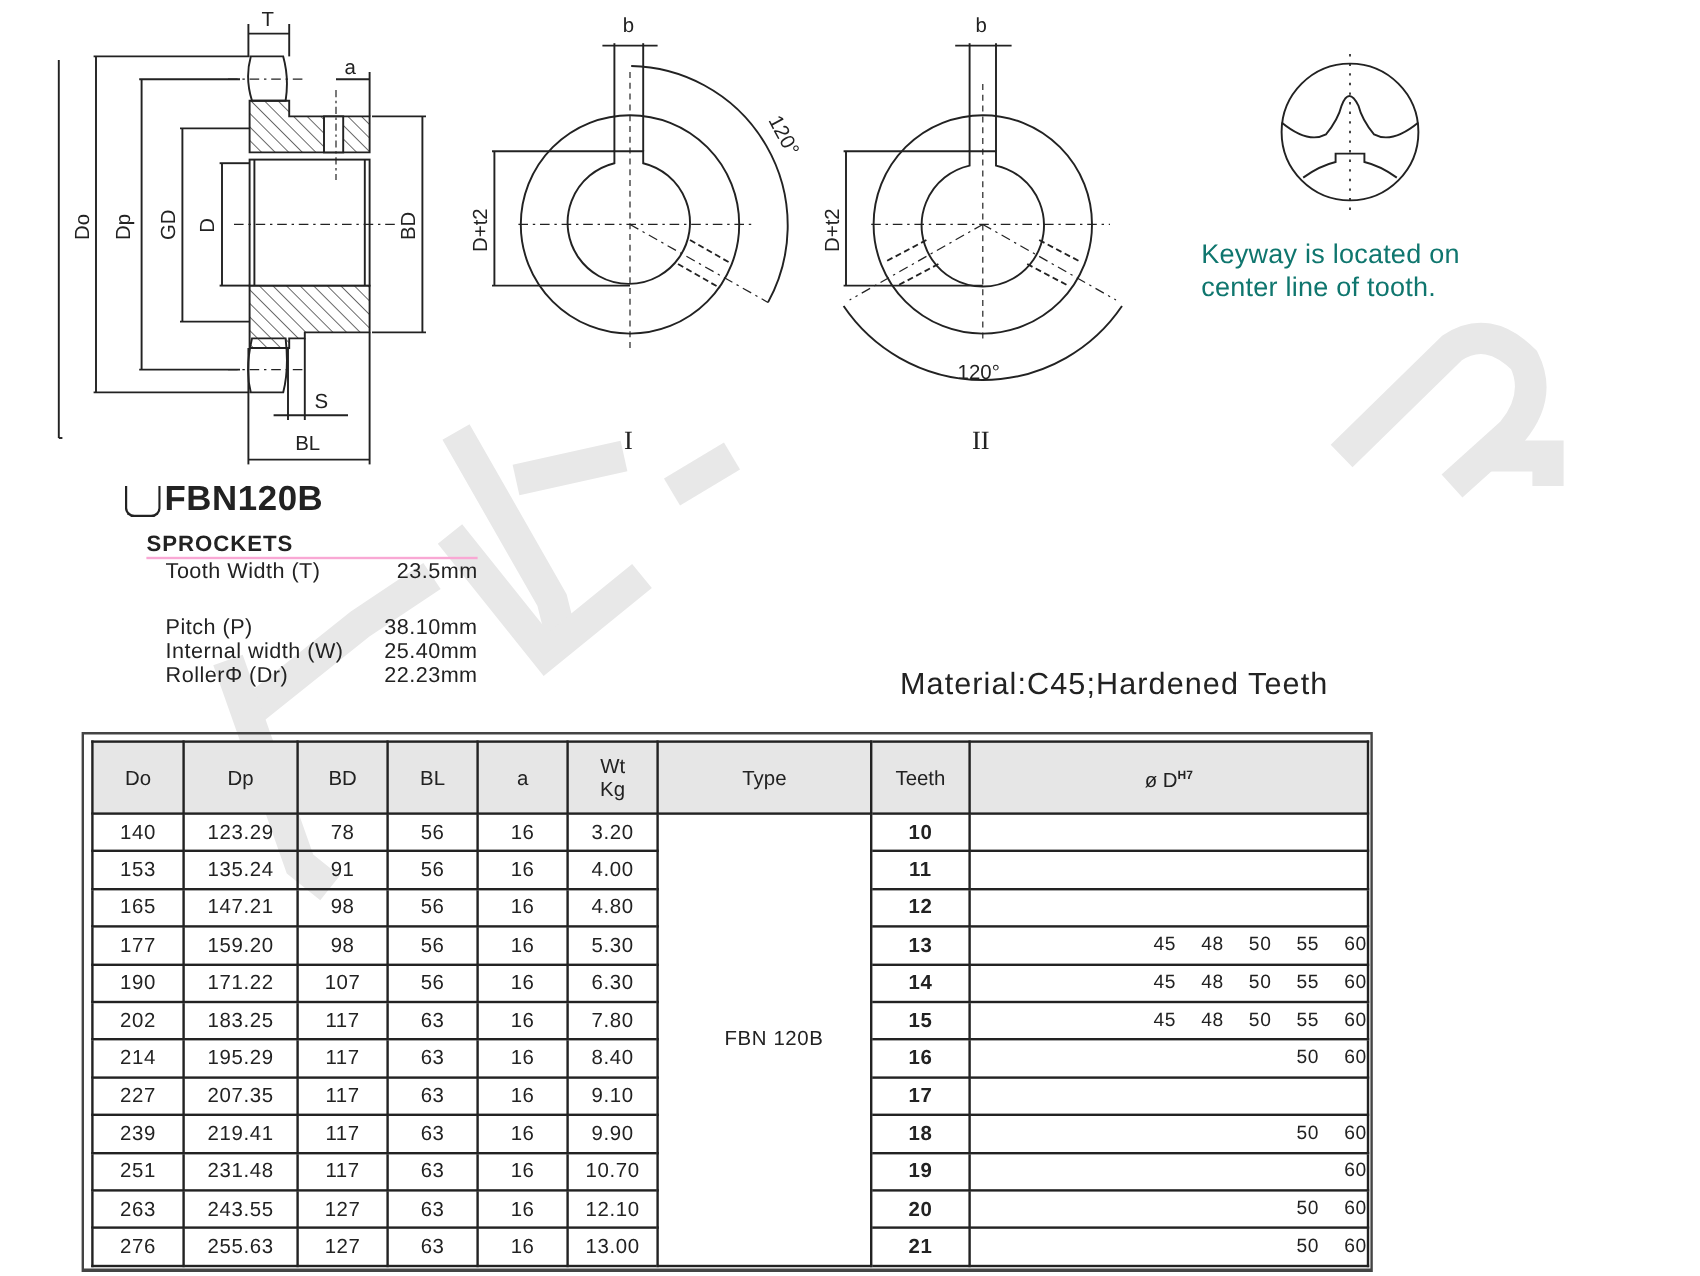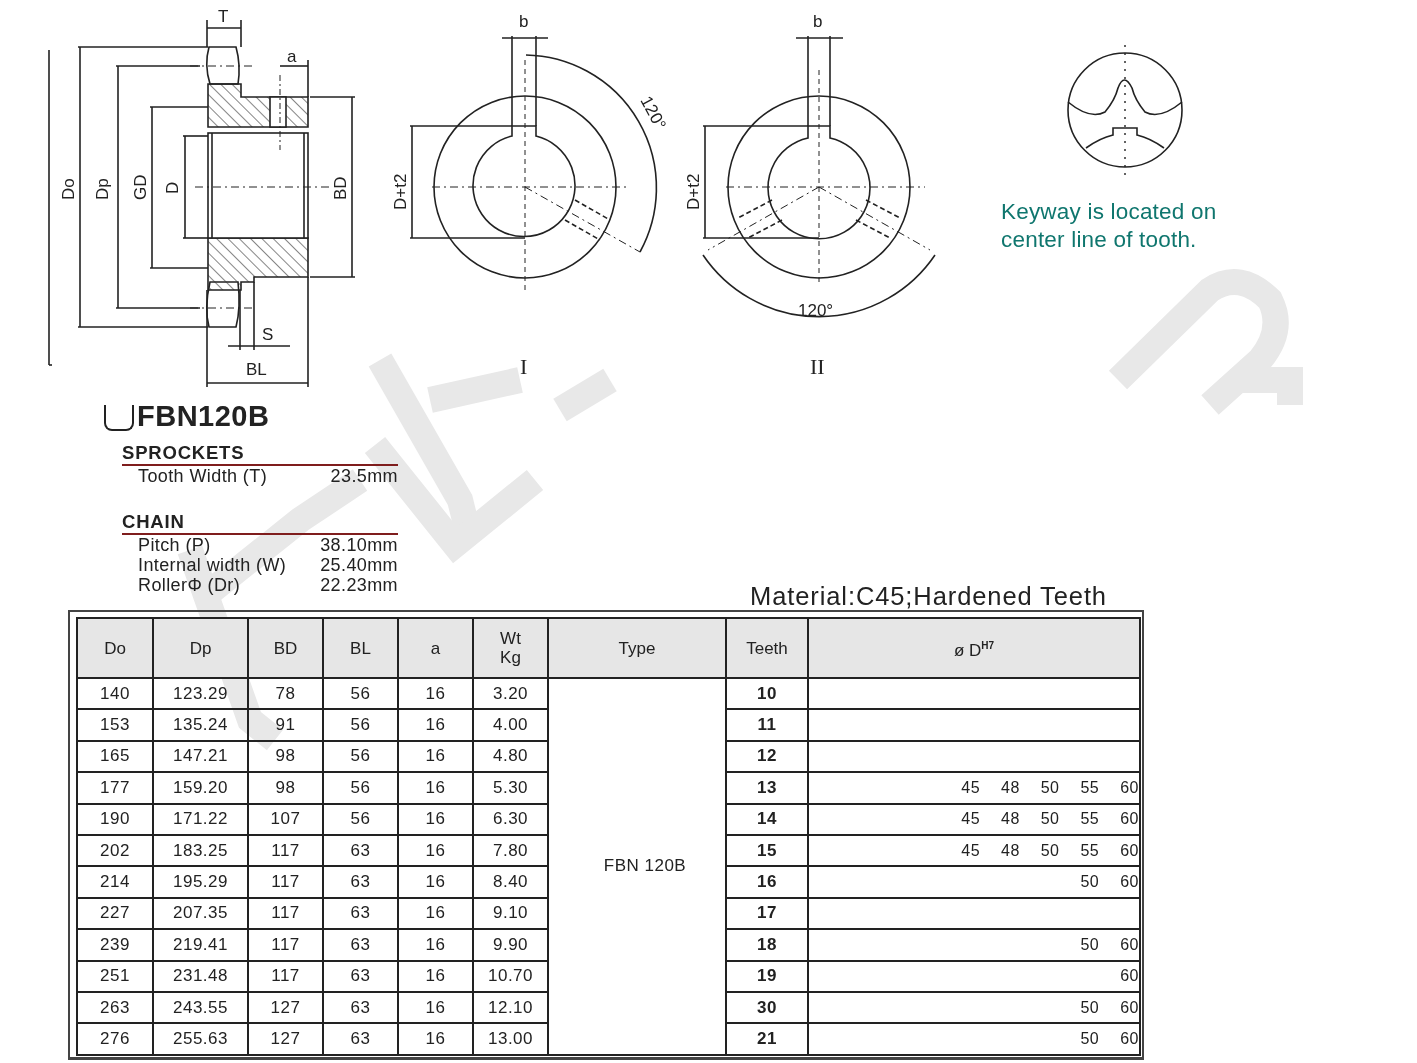--- a/index.html
+++ b/index.html
@@ -3,23 +3,23 @@
 <meta charset="utf-8">
 <style>
   html,body{margin:0;padding:0;background:#fff;}
   body{width:1417px;height:1063px;position:relative;overflow:hidden;font-family:"Liberation Sans",sans-serif;color:#222;}
   .wm{position:absolute;left:0;top:0;width:1417px;height:1063px;pointer-events:none;}
   .drawing{position:absolute;left:0;top:0;width:1417px;height:400px;}
   .keyway-note{position:absolute;left:1001px;top:198px;font-size:22.5px;line-height:28px;color:#0f766e;letter-spacing:0.2px;}
   .title{position:absolute;left:104px;top:400px;font-size:29px;font-weight:bold;color:#222;display:flex;align-items:center;letter-spacing:0.5px;}
   .title .bracket{display:inline-block;width:26px;height:24px;border:2px solid #222;border-top:none;border-radius:0 0 8px 8px;margin-right:3px;margin-top:2px;}
   .spec{position:absolute;left:122px;width:276px;}
-  .spec h3{margin:0;font-size:18.5px;font-weight:bold;letter-spacing:0.8px;line-height:20px;border-bottom:2px solid #7f1d1d;padding-bottom:1px;}
+  .spec h3{margin:0;font-size:18.5px;font-weight:bold;letter-spacing:0.8px;line-height:20px;border-bottom:2px solid #f9a8d4;padding-bottom:1px;}
   .spec .row{display:flex;justify-content:space-between;font-size:18px;line-height:20px;color:#222;letter-spacing:0.4px;margin-left:16px;}
-  .material{position:absolute;left:750px;top:556px;font-size:25.5px;letter-spacing:0.9px;color:#222;margin-top:26px;}
+  .material{position:absolute;left:750px;top:556px;font-size:25.5px;letter-spacing:0.9px;color:#222;}
   .tbl-outer{position:absolute;left:68px;top:610px;width:1076px;height:450px;border:2px solid #444;border-bottom:3px solid #444;box-sizing:border-box;}
   table.spec-table{position:absolute;left:76px;top:617px;border-collapse:collapse;font-size:17px;color:#222;}
   table.spec-table th,table.spec-table td{border:2px solid #222;padding:0;text-align:center;}
   table.spec-table th{background:#e6e6e6;font-weight:normal;height:58px;font-size:17px;line-height:19px;}
   table.spec-table td{height:29.4px;letter-spacing:0.5px;}
   table.spec-table td.teeth{font-weight:bold;}
   table.spec-table td.bores{text-align:right;padding-left:23px;font-size:16px;word-spacing:16px;}
   table.spec-table td.type{vertical-align:middle;font-size:17px;padding-left:16px;}
   sup{font-size:10px;font-weight:bold;}
 </style>
@@ -177,21 +177,20 @@
 
 <div class="spec" style="top:443px;">
   <h3>SPROCKETS</h3>
   <div class="row">
     <span>Tooth Width  (T)</span>
     <span>23.5mm</span>
   </div>
 </div>
 
 <div class="spec" style="top:512px;">
-  <h3>CHAIN</h3>
   <div class="row">
     <span>Pitch  (P)</span>
     <span>38.10mm</span>
   </div>
   <div class="row">
     <span>Internal width  (W)</span>
     <span>25.40mm</span>
   </div>
   <div class="row">
     <span>RollerΦ  (Dr)</span>
@@ -330,21 +329,21 @@
         <td class="teeth">19</td>
         <td class="bores">60</td>
       </tr>
     <tr>
         <td>263</td>
         <td>243.55</td>
         <td>127</td>
         <td>63</td>
         <td>16</td>
         <td>12.10</td>
-        <td class="teeth">30</td>
+        <td class="teeth">20</td>
         <td class="bores">50 60</td>
       </tr>
     <tr>
         <td>276</td>
         <td>255.63</td>
         <td>127</td>
         <td>63</td>
         <td>16</td>
         <td>13.00</td>
         <td class="teeth">21</td>

